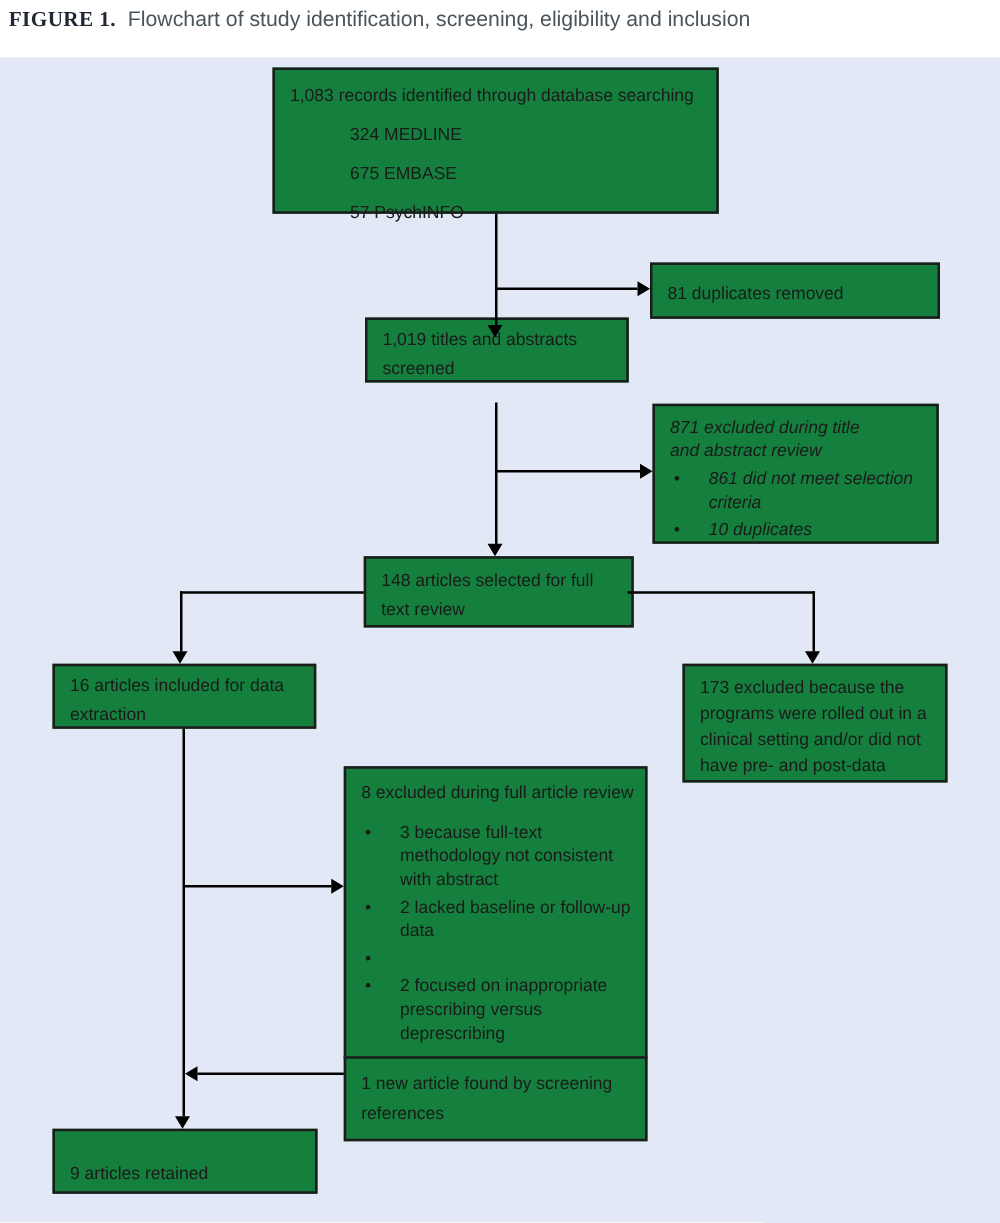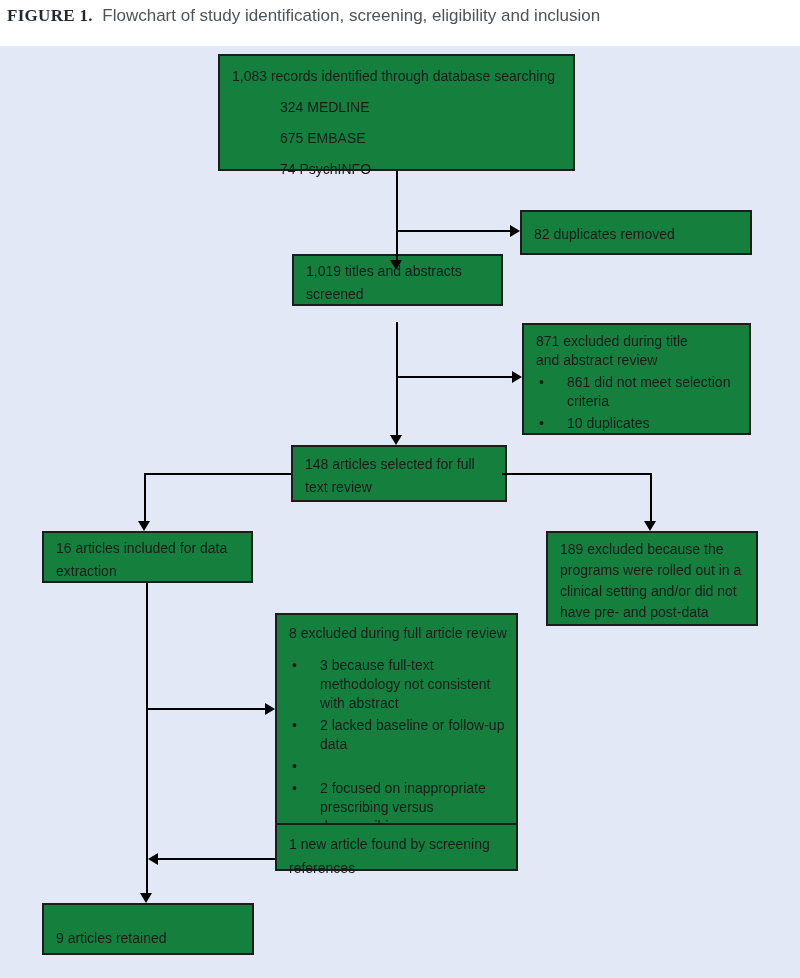--- a/index.html
+++ b/index.html
@@ -11,26 +11,26 @@
   .figtitle .cap{font-family:"Liberation Sans",sans-serif;font-size:17px;color:#4a545c;
                  margin-left:5px;}
   .panel{position:absolute;left:0;top:46px;width:800px;height:932px;background:#e2e8f5;}
   .box{position:absolute;box-sizing:border-box;background:#15803d;border:2px solid #1c1c1c;
        font-size:14px;line-height:19px;}
   .simple{padding:8px 6px 0 12px;line-height:23px;}
   .b-records{left:218px;top:54px;width:357px;height:117px;padding:10px 2px 0 12px;line-height:20px;}
   .src{margin-left:48px;margin-top:11px;}
   .b-dup{left:520px;top:210px;width:232px;height:45px;padding-top:11px;}
   .b-screened{left:292px;top:254px;width:211px;height:52px;padding-top:4px;}
-  .b-excl-ta{left:522px;top:323px;width:229px;height:112px;padding:7px 0 0 0;}
+  .b-excl-ta{left:522px;top:323px;width:229px;height:112px;padding:7px 0 0 0;font-style:italic;}
   .b-fulltext{left:291px;top:445px;width:216px;height:57px;padding-top:6px;}
   .b-included{left:42px;top:531px;width:211px;height:52px;padding-top:4px;}
   .b-clinical{left:546px;top:531px;width:212px;height:95px;padding:6px 6px 0 12px;line-height:21px;}
   .b-excl-fa{left:275px;top:613px;width:243px;height:234px;padding:9px 0 0 0;}
-  .b-newart{left:275px;top:823px;width:243px;height:48px;padding:7px 10px 0 12px;line-height:24px;}
+  .b-newart{left:275px;top:845px;width:243px;height:68px;padding:7px 10px 0 12px;line-height:24px;}
   .b-retained{left:42px;top:903px;width:212px;height:52px;padding-top:24px;padding-left:12px;}
   .hd{padding-left:12px;padding-right:38px;}
   .hd2{padding-left:12px;padding-right:6px;margin-bottom:13px;}
   .bullet{display:flex;margin-top:3px;}
   .bullet .dot{flex:0 0 28px;padding-left:15px;}
   .bullet .btxt{flex:1;padding-right:3px;}
   .h,.v{position:absolute;background:#000;}
   .h{height:2px;}
   .v{width:2px;}
   .ar{position:absolute;width:0;height:0;}
@@ -47,25 +47,25 @@
     <span class="lbl">FIGURE 1.</span>
     <span class="cap">Flowchart of study identification, screening, eligibility and inclusion</span>
   </div>
 
   <div class="panel"></div>
 
   <div class="box b-records">
     <div>1,083 records identified through database searching</div>
     <div class="src">324 MEDLINE</div>
     <div class="src">675 EMBASE</div>
-    <div class="src">74 PsychINFO</div>
+    <div class="src">57 PsychINFO</div>
   </div>
 
   <div class="box simple b-dup">
-    <div>82 duplicates removed</div>
+    <div>81 duplicates removed</div>
   </div>
 
   <div class="box simple b-screened">
     <div>1,019 titles and abstracts screened</div>
   </div>
 
   <div class="box b-excl-ta">
     <div class="hd">871 excluded during title and abstract review</div>
     <div class="bullet">
       <span class="dot">•</span>
@@ -79,21 +79,21 @@
 
   <div class="box simple b-fulltext">
     <div>148 articles selected for full text review</div>
   </div>
 
   <div class="box simple b-included">
     <div>16 articles included for data extraction</div>
   </div>
 
   <div class="box b-clinical">
-    <div>189 excluded because the programs were rolled out in a clinical setting and/or did not have pre- and post-data</div>
+    <div>173 excluded because the programs were rolled out in a clinical setting and/or did not have pre- and post-data</div>
   </div>
 
   <div class="box b-excl-fa">
     <div class="hd hd2">8 excluded during full article review</div>
     <div class="bullet">
       <span class="dot">•</span>
       <span class="btxt">3 because full-text methodology not consistent with abstract</span>
     </div>
     <div class="bullet">
       <span class="dot">•</span>

